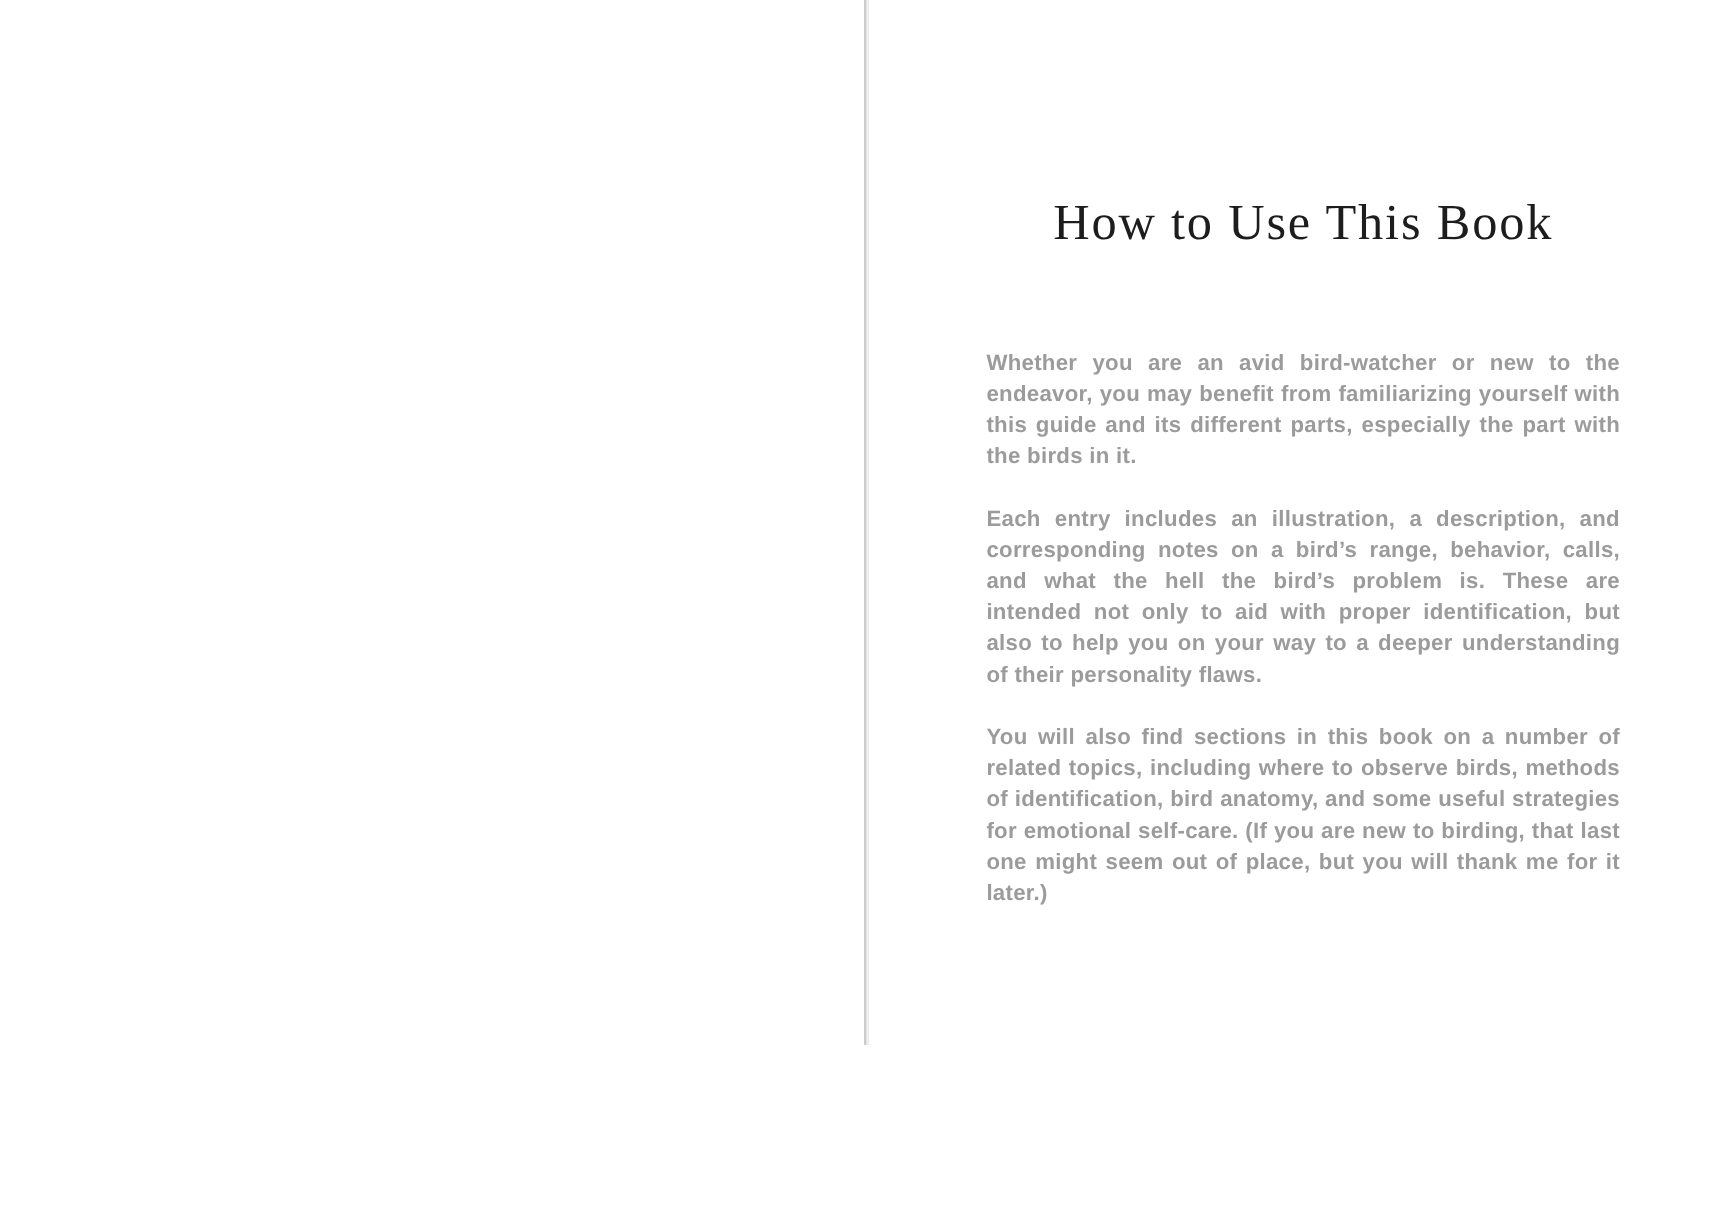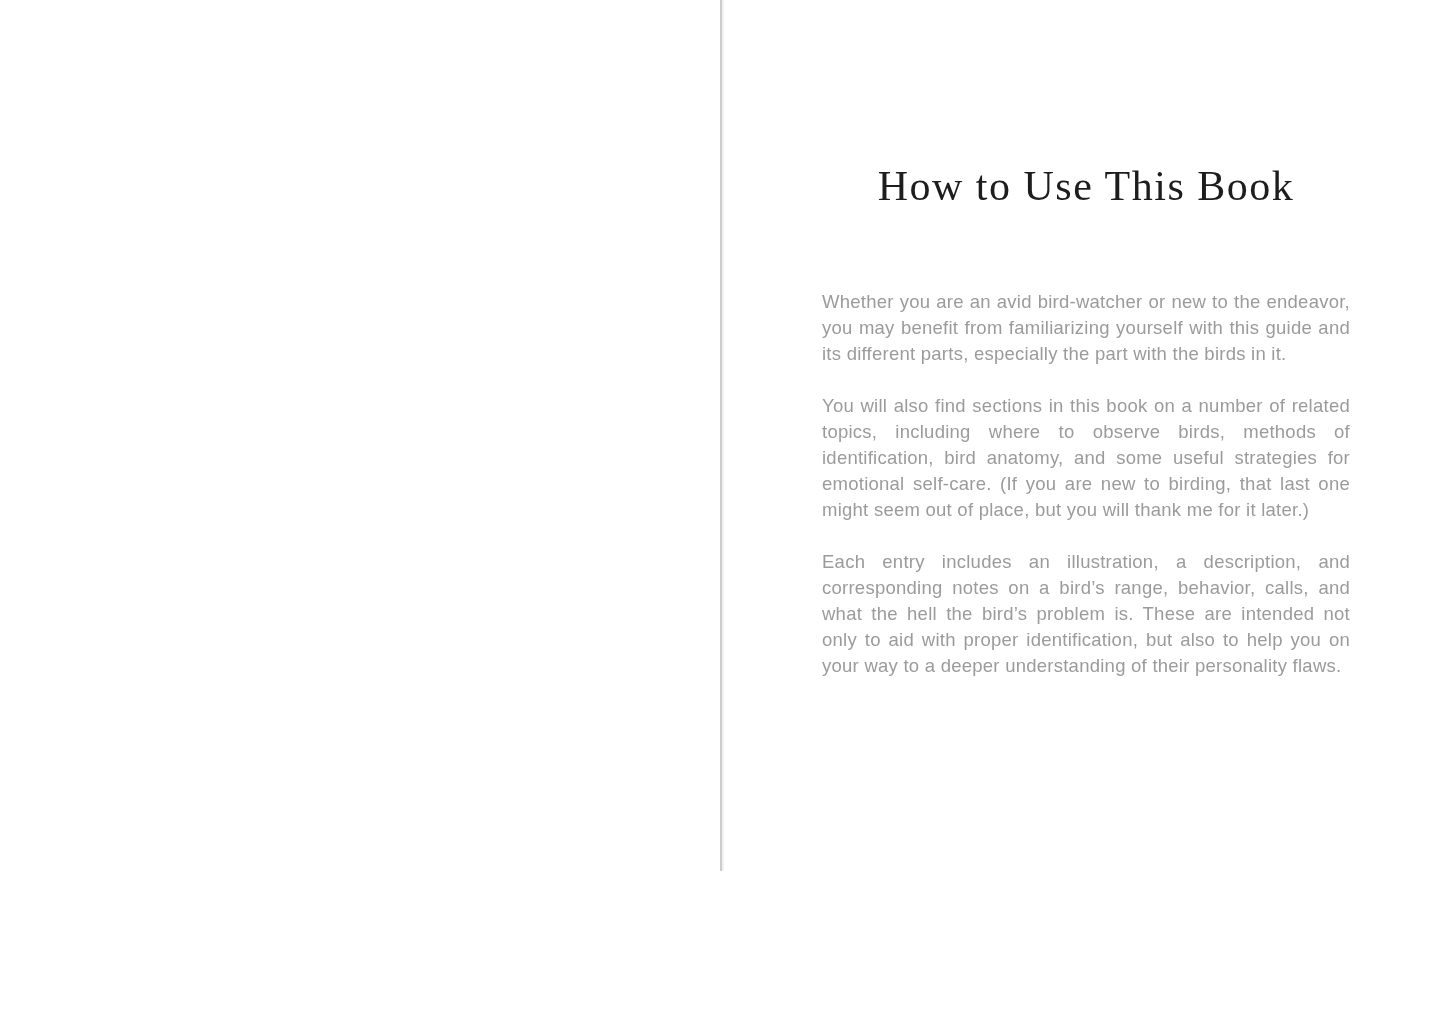--- a/index.html
+++ b/index.html
@@ -54,21 +54,21 @@
   }
   .text-block {
     position: absolute;
     left: 822px;
     top: 289px;
     width: 528px;
   }
   .text-block p {
     margin: 0 0 26px 0;
     font-family: "Liberation Sans", "DejaVu Sans", sans-serif;
-    font-weight: 400;
+    font-weight: 700;
     font-size: 18.5px;
     line-height: 26px;
     letter-spacing: 0.25px;
     color: #9b9b9b;
     text-align: justify;
   }
   .page-number {
     position: absolute;
     left: 1358px;
     top: 964px;
@@ -87,19 +87,19 @@
   <div class="page page-left"></div>
 
   <div class="gutter"></div>
 
   <div class="page page-right"></div>
 
   <h1 class="page-title">How to Use This Book</h1>
 
   <div class="text-block">
     <p>Whether you are an avid bird-watcher or new to the endeavor, you may benefit from familiarizing yourself with this guide and its different parts, especially the part with the birds in it.</p>
+    <p>Each entry includes an illustration, a description, and corresponding notes on a bird’s range, behavior, calls, and what the hell the bird’s problem is. These are intended not only to aid with proper identification, but also to help you on your way to a deeper understanding of their personality flaws.</p>
     <p>You will also find sections in this book on a number of related topics, including where to observe birds, methods of identification, bird anatomy, and some useful strategies for emotional self-care. (If you are new to birding, that last one might seem out of place, but you will thank me for it later.)</p>
-    <p>Each entry includes an illustration, a description, and corresponding notes on a bird’s range, behavior, calls, and what the hell the bird’s problem is. These are intended not only to aid with proper identification, but also to help you on your way to a deeper understanding of their personality flaws.</p>
   </div>
 
   <div class="page-number">15</div>
 
 </div>
 
 </body></html>

